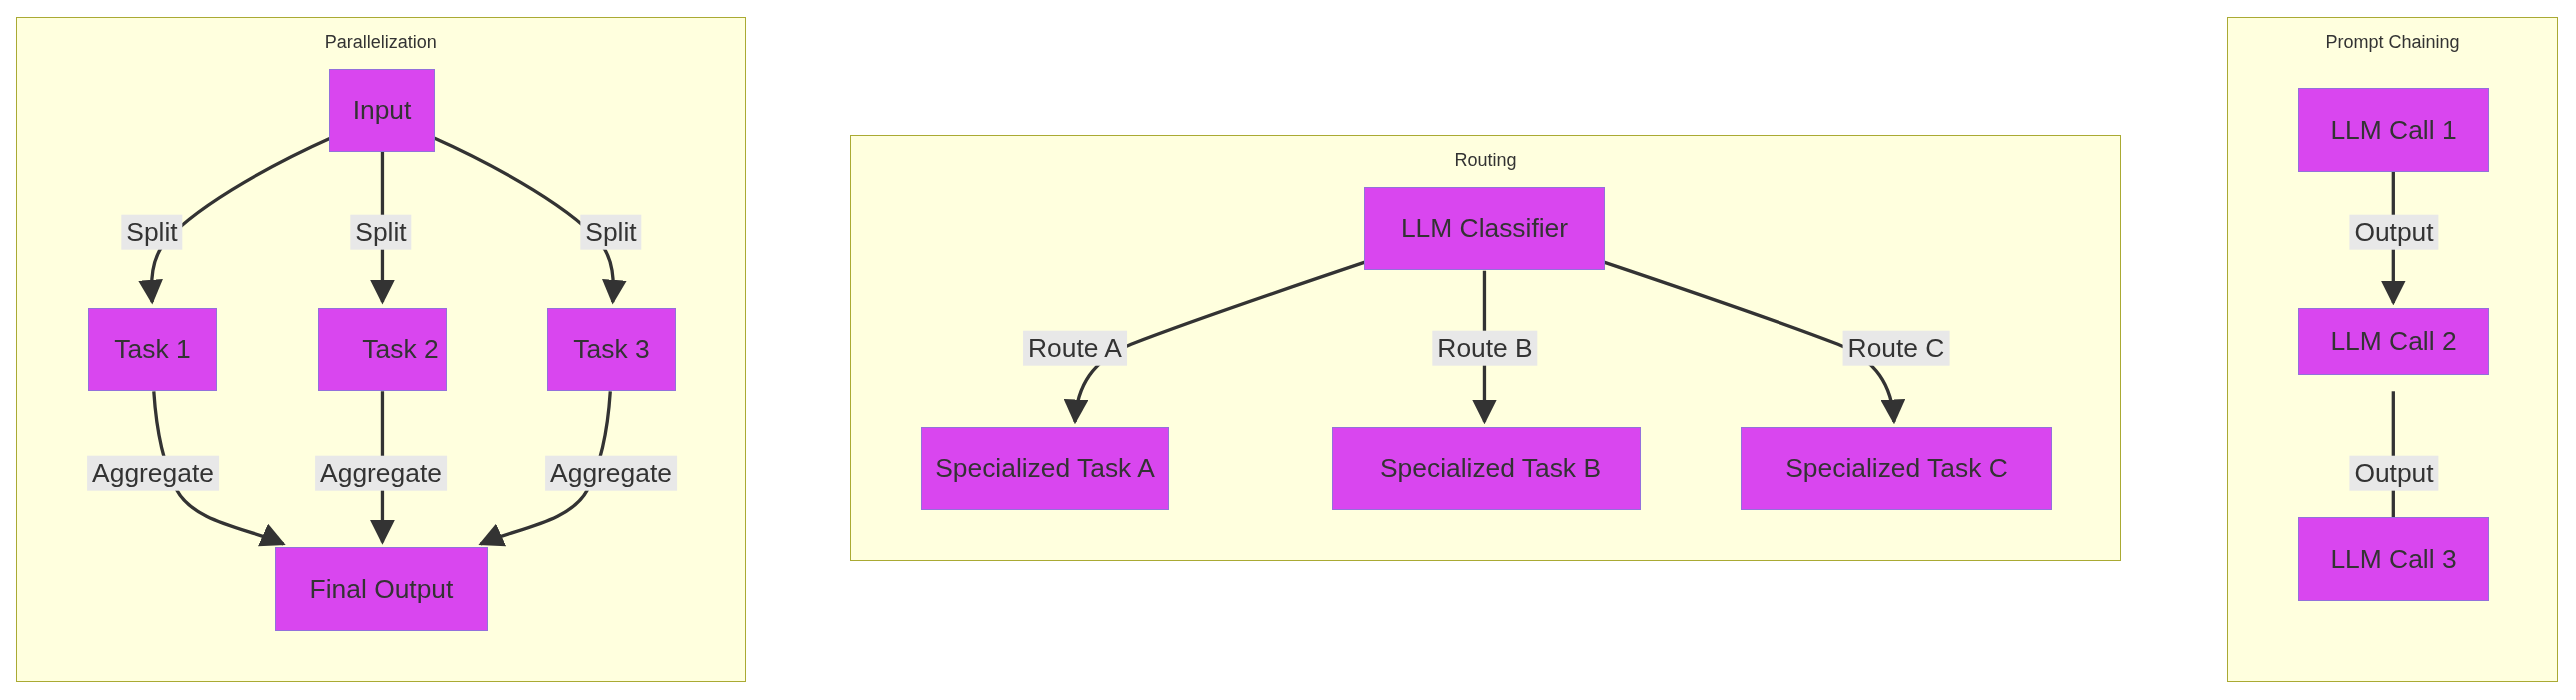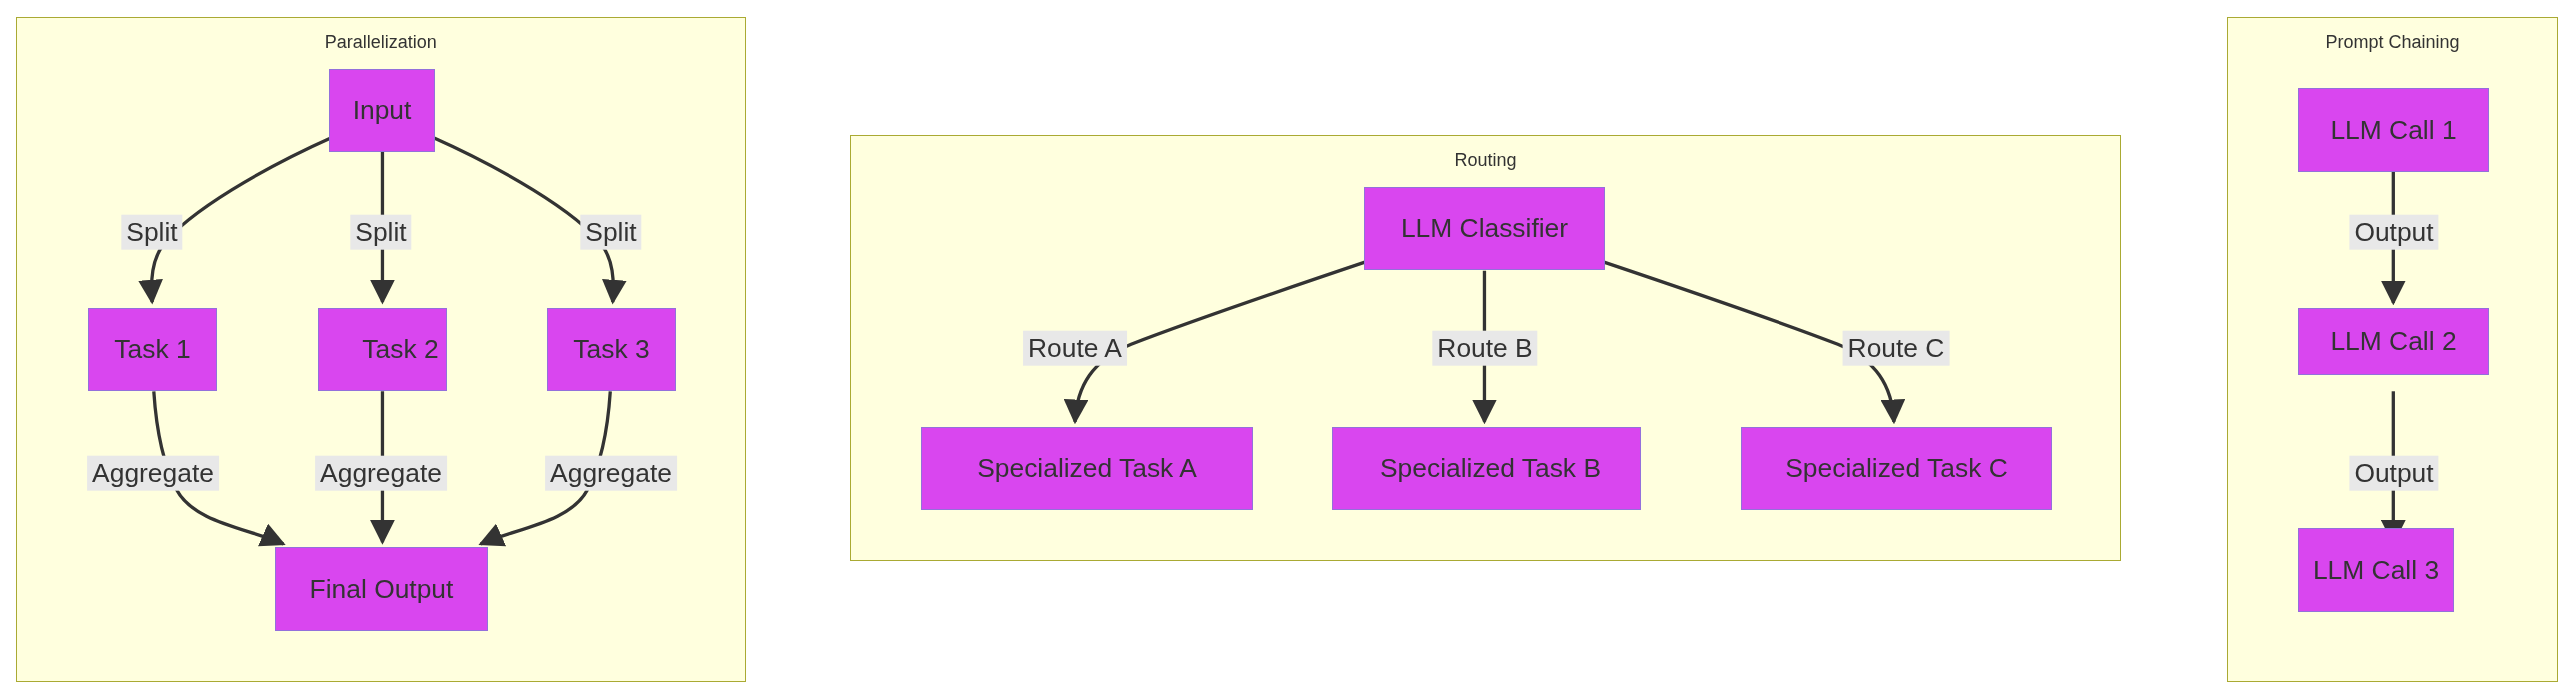--- a/index.html
+++ b/index.html
@@ -76,22 +76,22 @@
   <div class="edge-label" style="left:2394px;top:232px;">Output</div>
   <div class="edge-label" style="left:2394px;top:473px;">Output</div>
 
   <div class="node" style="left:329px;top:69px;width:106px;height:83px;">Input</div>
   <div class="node" style="left:88px;top:308px;width:129px;height:83px;">Task 1</div>
   <div class="node" style="left:318px;top:308px;width:129px;height:83px;padding-left:36px;">Task 2</div>
   <div class="node" style="left:547px;top:308px;width:129px;height:83px;">Task 3</div>
   <div class="node" style="left:275px;top:547px;width:213px;height:84px;">Final Output</div>
 
   <div class="node" style="left:1364px;top:187px;width:241px;height:83px;">LLM Classifier</div>
-  <div class="node" style="left:921px;top:427px;width:332px;height:83px;">Specialized Task A</div>
+  <div class="node" style="left:921px;top:427px;width:248px;height:83px;">Specialized Task A</div>
   <div class="node" style="left:1332px;top:427px;width:309px;height:83px;padding-left:8px;">Specialized Task B</div>
   <div class="node" style="left:1741px;top:427px;width:311px;height:83px;">Specialized Task C</div>
 
   <div class="node" style="left:2298px;top:68px;width:191px;height:84px;margin-top:20px;">LLM Call 1</div>
   <div class="node" style="left:2298px;top:308px;width:191px;height:67px;">LLM Call 2</div>
-  <div class="node" style="left:2298px;top:528px;width:156px;height:84px;">LLM Call 3</div>
+  <div class="node" style="left:2298px;top:517px;width:191px;height:84px;">LLM Call 3</div>
 
 </div>
 
 
 </body></html>

